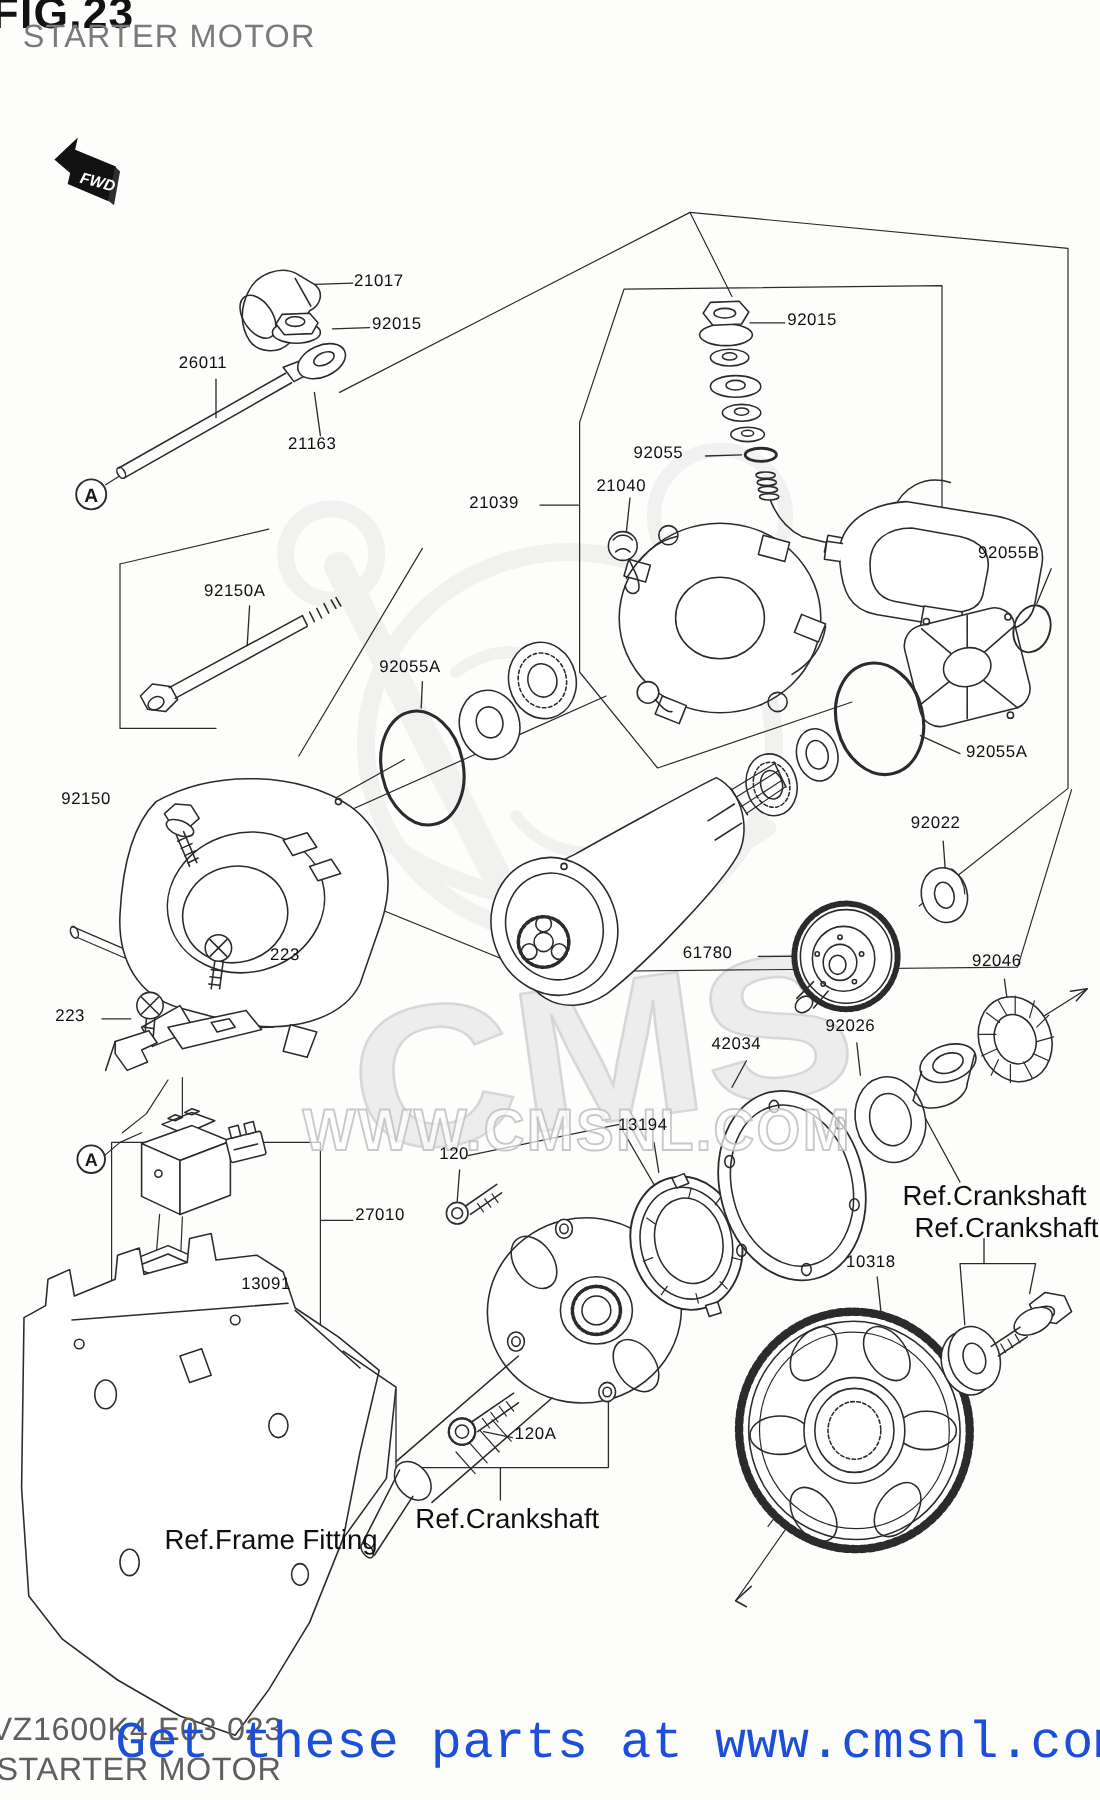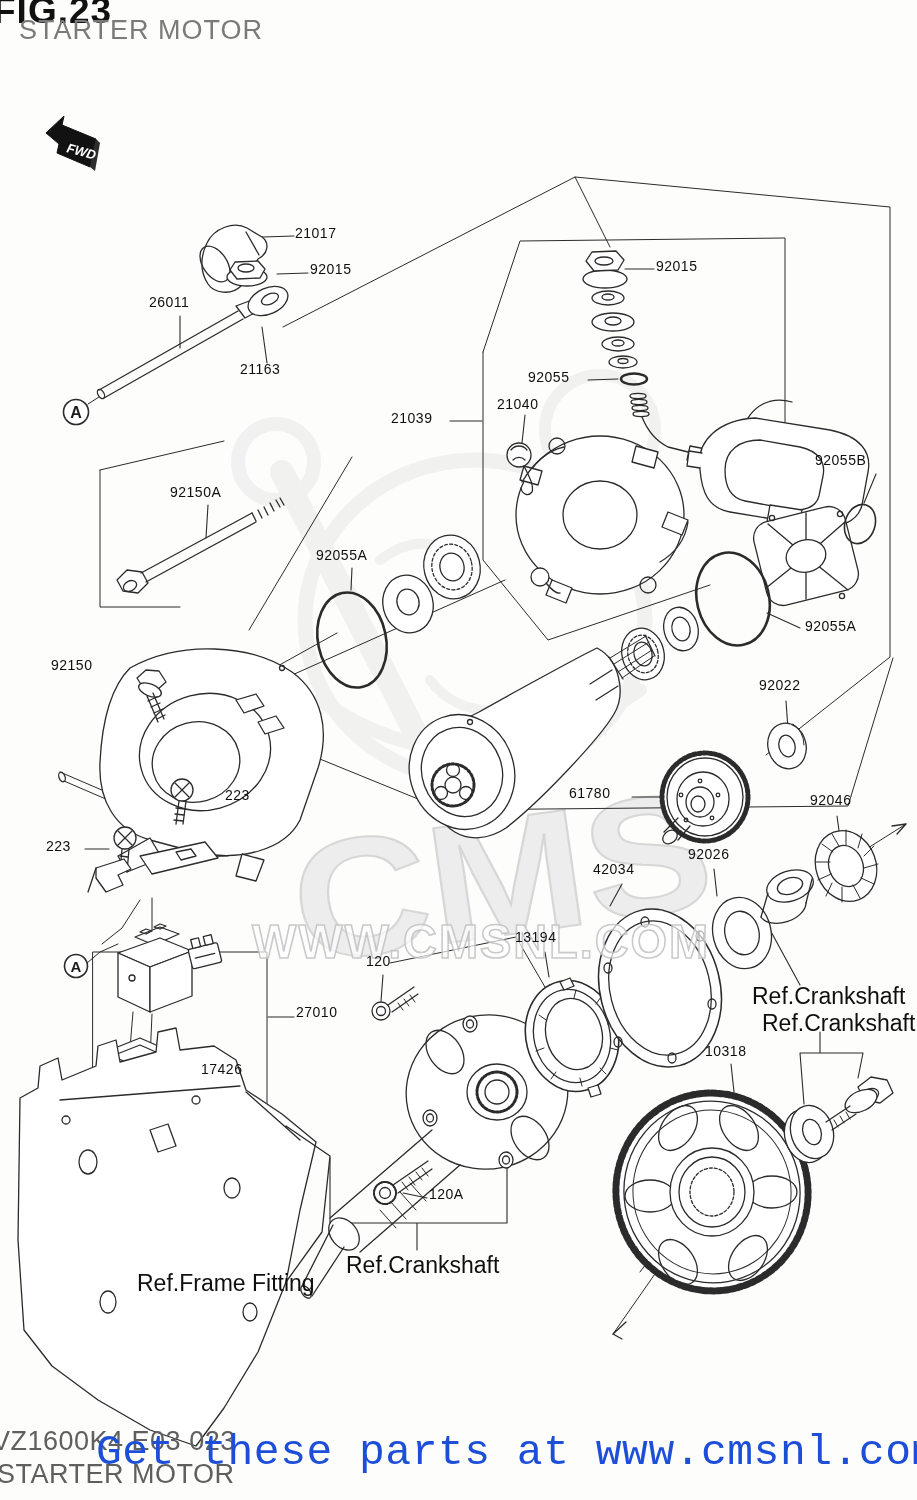--- a/index.html
+++ b/index.html
@@ -472,21 +472,21 @@
   <div class="lbl" style="left:810px;top:792px">92046</div>
   <div class="lbl" style="left:46px;top:838px">223</div>
   <div class="lbl" style="left:593px;top:861px">42034</div>
   <div class="lbl" style="left:688px;top:846px">92026</div>
   <div class="lbl" style="left:515px;top:929px">13194</div>
   <div class="lbl" style="left:366px;top:953px">120</div>
   <div class="lblr" style="left:752px;top:983px">Ref.Crankshaft</div>
   <div class="lblr" style="left:762px;top:1010px">Ref.Crankshaft</div>
   <div class="lbl" style="left:705px;top:1043px">10318</div>
   <div class="lbl" style="left:296px;top:1004px">27010</div>
-  <div class="lbl" style="left:201px;top:1061px">17426</div>
+  <div class="lbl" style="left:201px;top:1061px">13091</div>
   <div class="lbl" style="left:429px;top:1186px">120A</div>
   <div class="lblr" style="left:346px;top:1252px">Ref.Crankshaft</div>
   <div class="lblr" style="left:137px;top:1270px">Ref.Frame Fitting</div>
 
   <div class="ft-code">VZ1600K4 E03 023</div>
   <div class="ft-title">STARTER MOTOR</div>
   <div class="ft-promo" style="color: #1d4ed8; font-family: Liberation Mono, monospace;">Get these parts at www.cmsnl.com !</div>
 
 </div>
 

